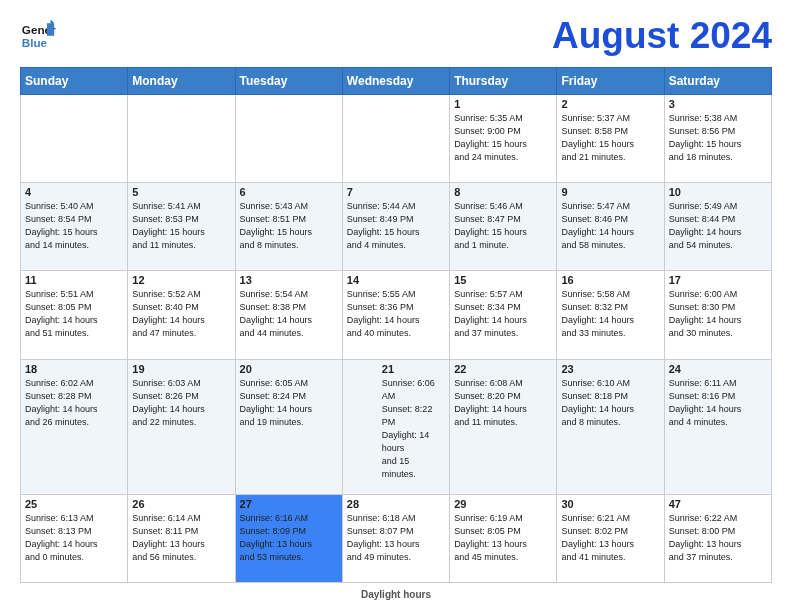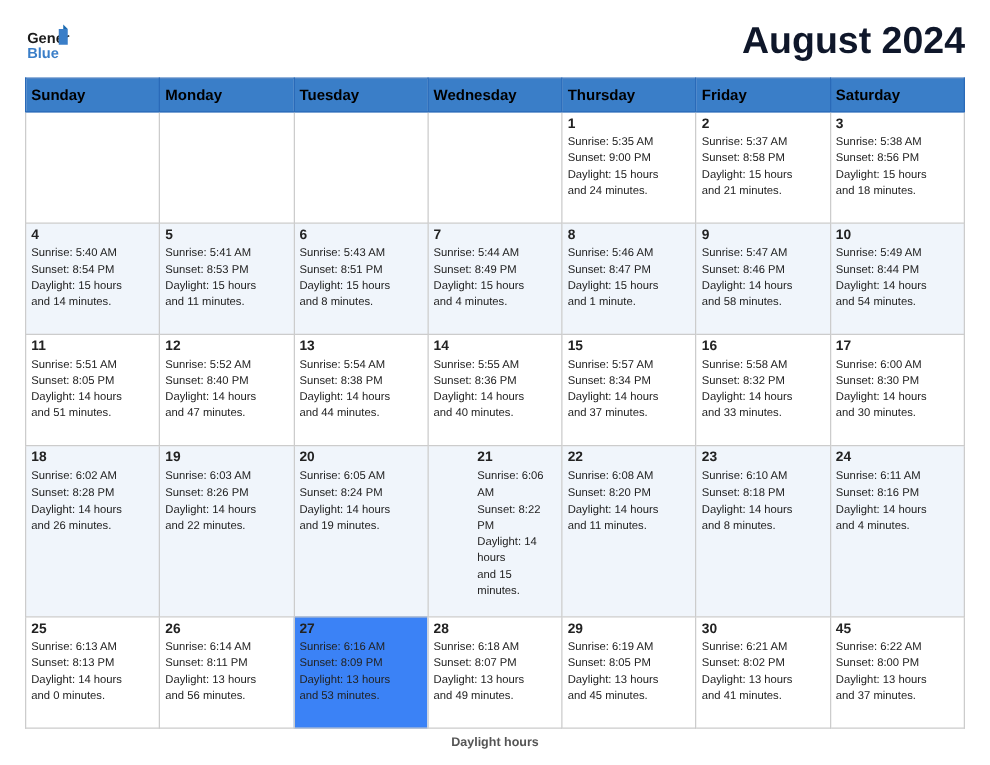--- a/index.html
+++ b/index.html
@@ -29,39 +29,39 @@
       gap: 6px;
     }
     .logo-icon {
       width: 36px;
       height: 36px;
     }
     .title-block {
       text-align: right;
     }
     .month-title {
-      font-size: 30px;
+      font-size: 37px;
       font-weight: bold;
-      color: #0f172a;
+      color: #1d4ed8;
       line-height: 1.1;
     }
     .location {
       font-size: 14px;
       color: #444;
     }
     .calendar {
       flex: 1;
       border: 1px solid #ccc;
       border-collapse: collapse;
       width: 100%;
       table-layout: fixed;
     }
     .calendar th {
       background: #3a7ec8;
-      color: #000000;
+      color: #ffffff;
       font-size: 12px;
       font-weight: bold;
       padding: 6px 4px;
       text-align: left;
       border: 1px solid #2a6ab8;
     }
     .calendar td {
       border: 1px solid #ccc;
       vertical-align: top;
       padding: 3px 4px;
@@ -345,21 +345,21 @@
 and 45 minutes.</div>
           </td>
           <td style="background: rgb(255, 255, 255);">
             <span class="day-num">30</span>
             <div class="day-info" style="white-space: pre-line;">Sunrise: 6:21 AM
 Sunset: 8:02 PM
 Daylight: 13 hours
 and 41 minutes.</div>
           </td>
           <td style="background: rgb(255, 255, 255);">
-            <span class="day-num">45</span>
+            <span class="day-num">47</span>
             <div class="day-info" style="white-space: pre-line;">Sunrise: 6:22 AM
 Sunset: 8:00 PM
 Daylight: 13 hours
 and 37 minutes.</div>
           </td>
         </tr>
       </tbody>
   </table>
 
   <div class="footer-note">

